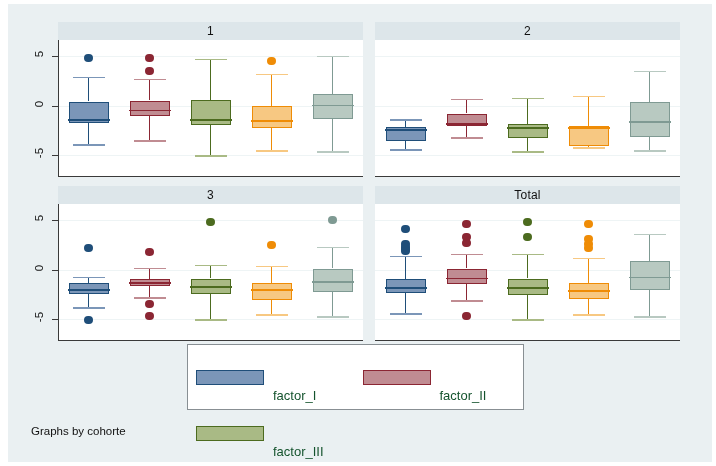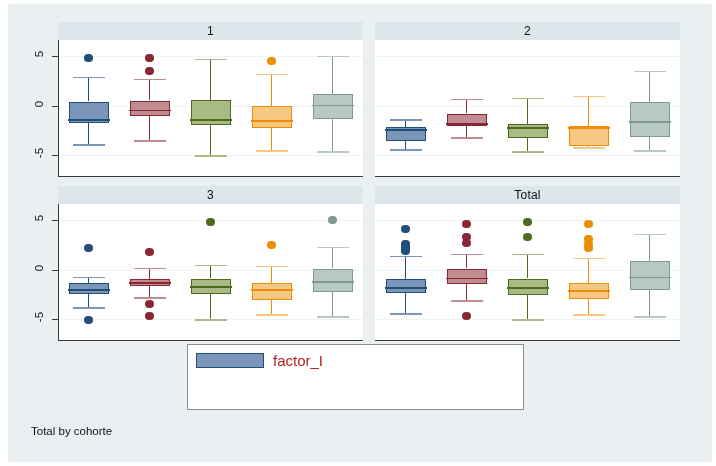--- a/index.html
+++ b/index.html
@@ -70,21 +70,21 @@
   .legend-grid{
     position:absolute;left:8px;top:7px;right:8px;
     display:grid;grid-template-columns:1fr 1fr;
     row-gap:5px;column-gap:14px;
   }
   .legend-item{display:flex;align-items:center;gap:9px;}
   .legend-swatch{
     width:68px;height:15px;box-sizing:border-box;
     border-width:1.6px;border-style:solid;
   }
-  .legend-label{font-size:15px;color:#b91c1c;white-space:nowrap;}
+  .legend-label{font-size:13px;color:#14532d;white-space:nowrap;margin-top:36px;}
   .caption{
     position:absolute;font-size:11.5px;color:#111;
   }
 </style>
 </head>
 <body>
 
 <div id="stage">
 
   <div id="panels">
@@ -308,24 +308,32 @@
         </div>
       </div>
     </div>
 
   <div class="legend" id="legend" style="left: 187px; top: 344px; width: 337px; height: 66px;">
     <div class="legend-grid" id="legend-grid">
         <div class="legend-item">
           <span class="legend-swatch" style="background: rgb(123, 150, 184); border-color: rgb(31, 78, 121);"></span>
           <span class="legend-label">factor_I</span>
         </div>
+        <div class="legend-item">
+          <span class="legend-swatch" style="background: rgb(192, 140, 146); border-color: rgb(139, 38, 51);"></span>
+          <span class="legend-label">factor_II</span>
+        </div>
+        <div class="legend-item">
+          <span class="legend-swatch" style="background: rgb(169, 186, 133); border-color: rgb(76, 107, 31);"></span>
+          <span class="legend-label">factor_III</span>
+        </div>
       </div>
   </div>
 
-  <div class="caption" id="caption" style="left: 31px; top: 425px;">Total by cohorte</div>
+  <div class="caption" id="caption" style="left: 31px; top: 425px;">Graphs by cohorte</div>
 <div class="axis" style="left: 58px; top: 40px; height: 137px;"></div>
     <div class="tick" style="left: 52px; top: 55.9px;"></div>
     <div class="ticklabel" style="left: 30px; top: 47.9px; width: 18px; text-align: center;">5</div>
     <div class="tick" style="left: 52px; top: 105.5px;"></div>
     <div class="ticklabel" style="left: 30px; top: 97.5px; width: 18px; text-align: center;">0</div>
     <div class="tick" style="left: 52px; top: 155.2px;"></div>
     <div class="ticklabel" style="left: 30px; top: 147.2px; width: 18px; text-align: center;">-5</div>
     <div class="axis" style="left: 58px; top: 204px; height: 137px;"></div>
     <div class="tick" style="left: 52px; top: 219.9px;"></div>
     <div class="ticklabel" style="left: 30px; top: 211.9px; width: 18px; text-align: center;">5</div>

